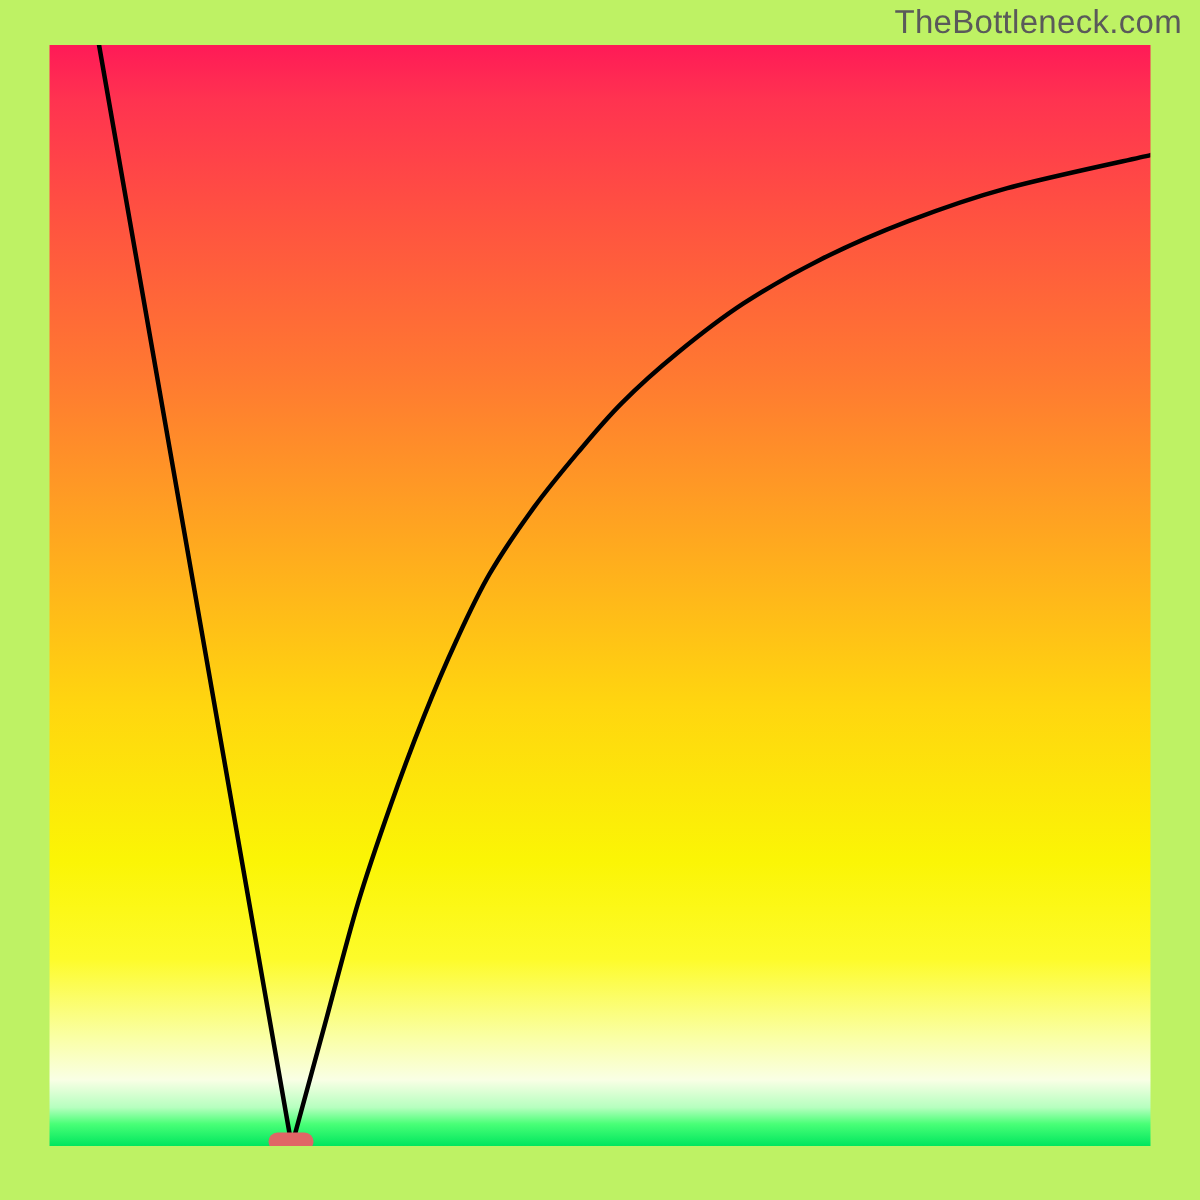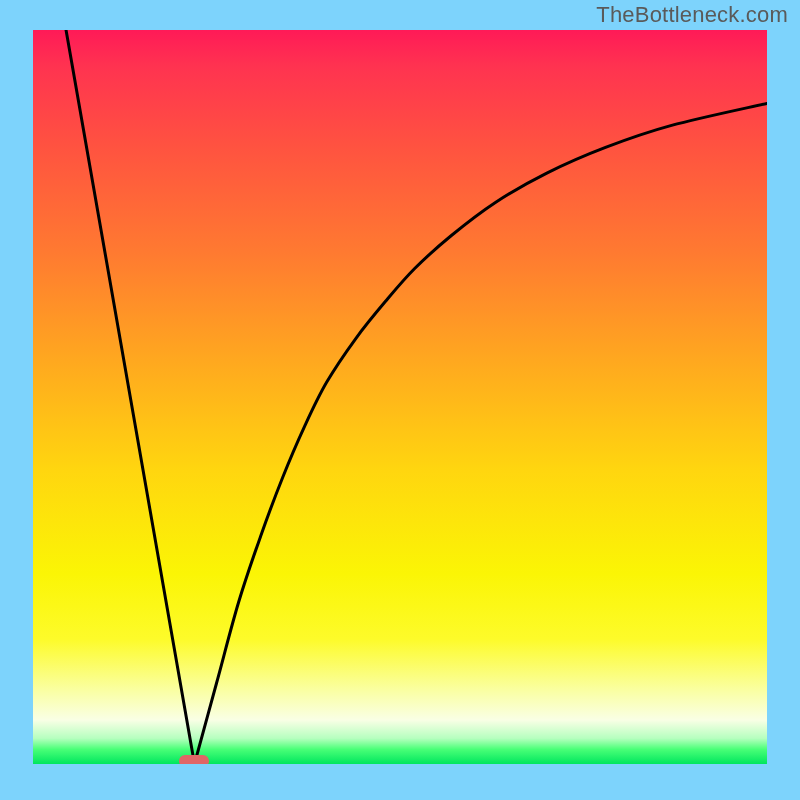--- a/index.html
+++ b/index.html
@@ -8,21 +8,21 @@
     width: 800px;
     height: 800px;
     overflow: hidden;
     background: #000;
     font-family: Arial, Helvetica, sans-serif;
   }
   .container {
     position: relative;
     width: 800px;
     height: 800px;
-    background: #7dd3fc;
+    background: #bef264;
   }
   .watermark {
     position: absolute;
     top: 2px;
     right: 12px;
     color: #5a5a5a;
     font-size: 22px;
     font-weight: 500;
     letter-spacing: 0.2px;
     z-index: 3;

